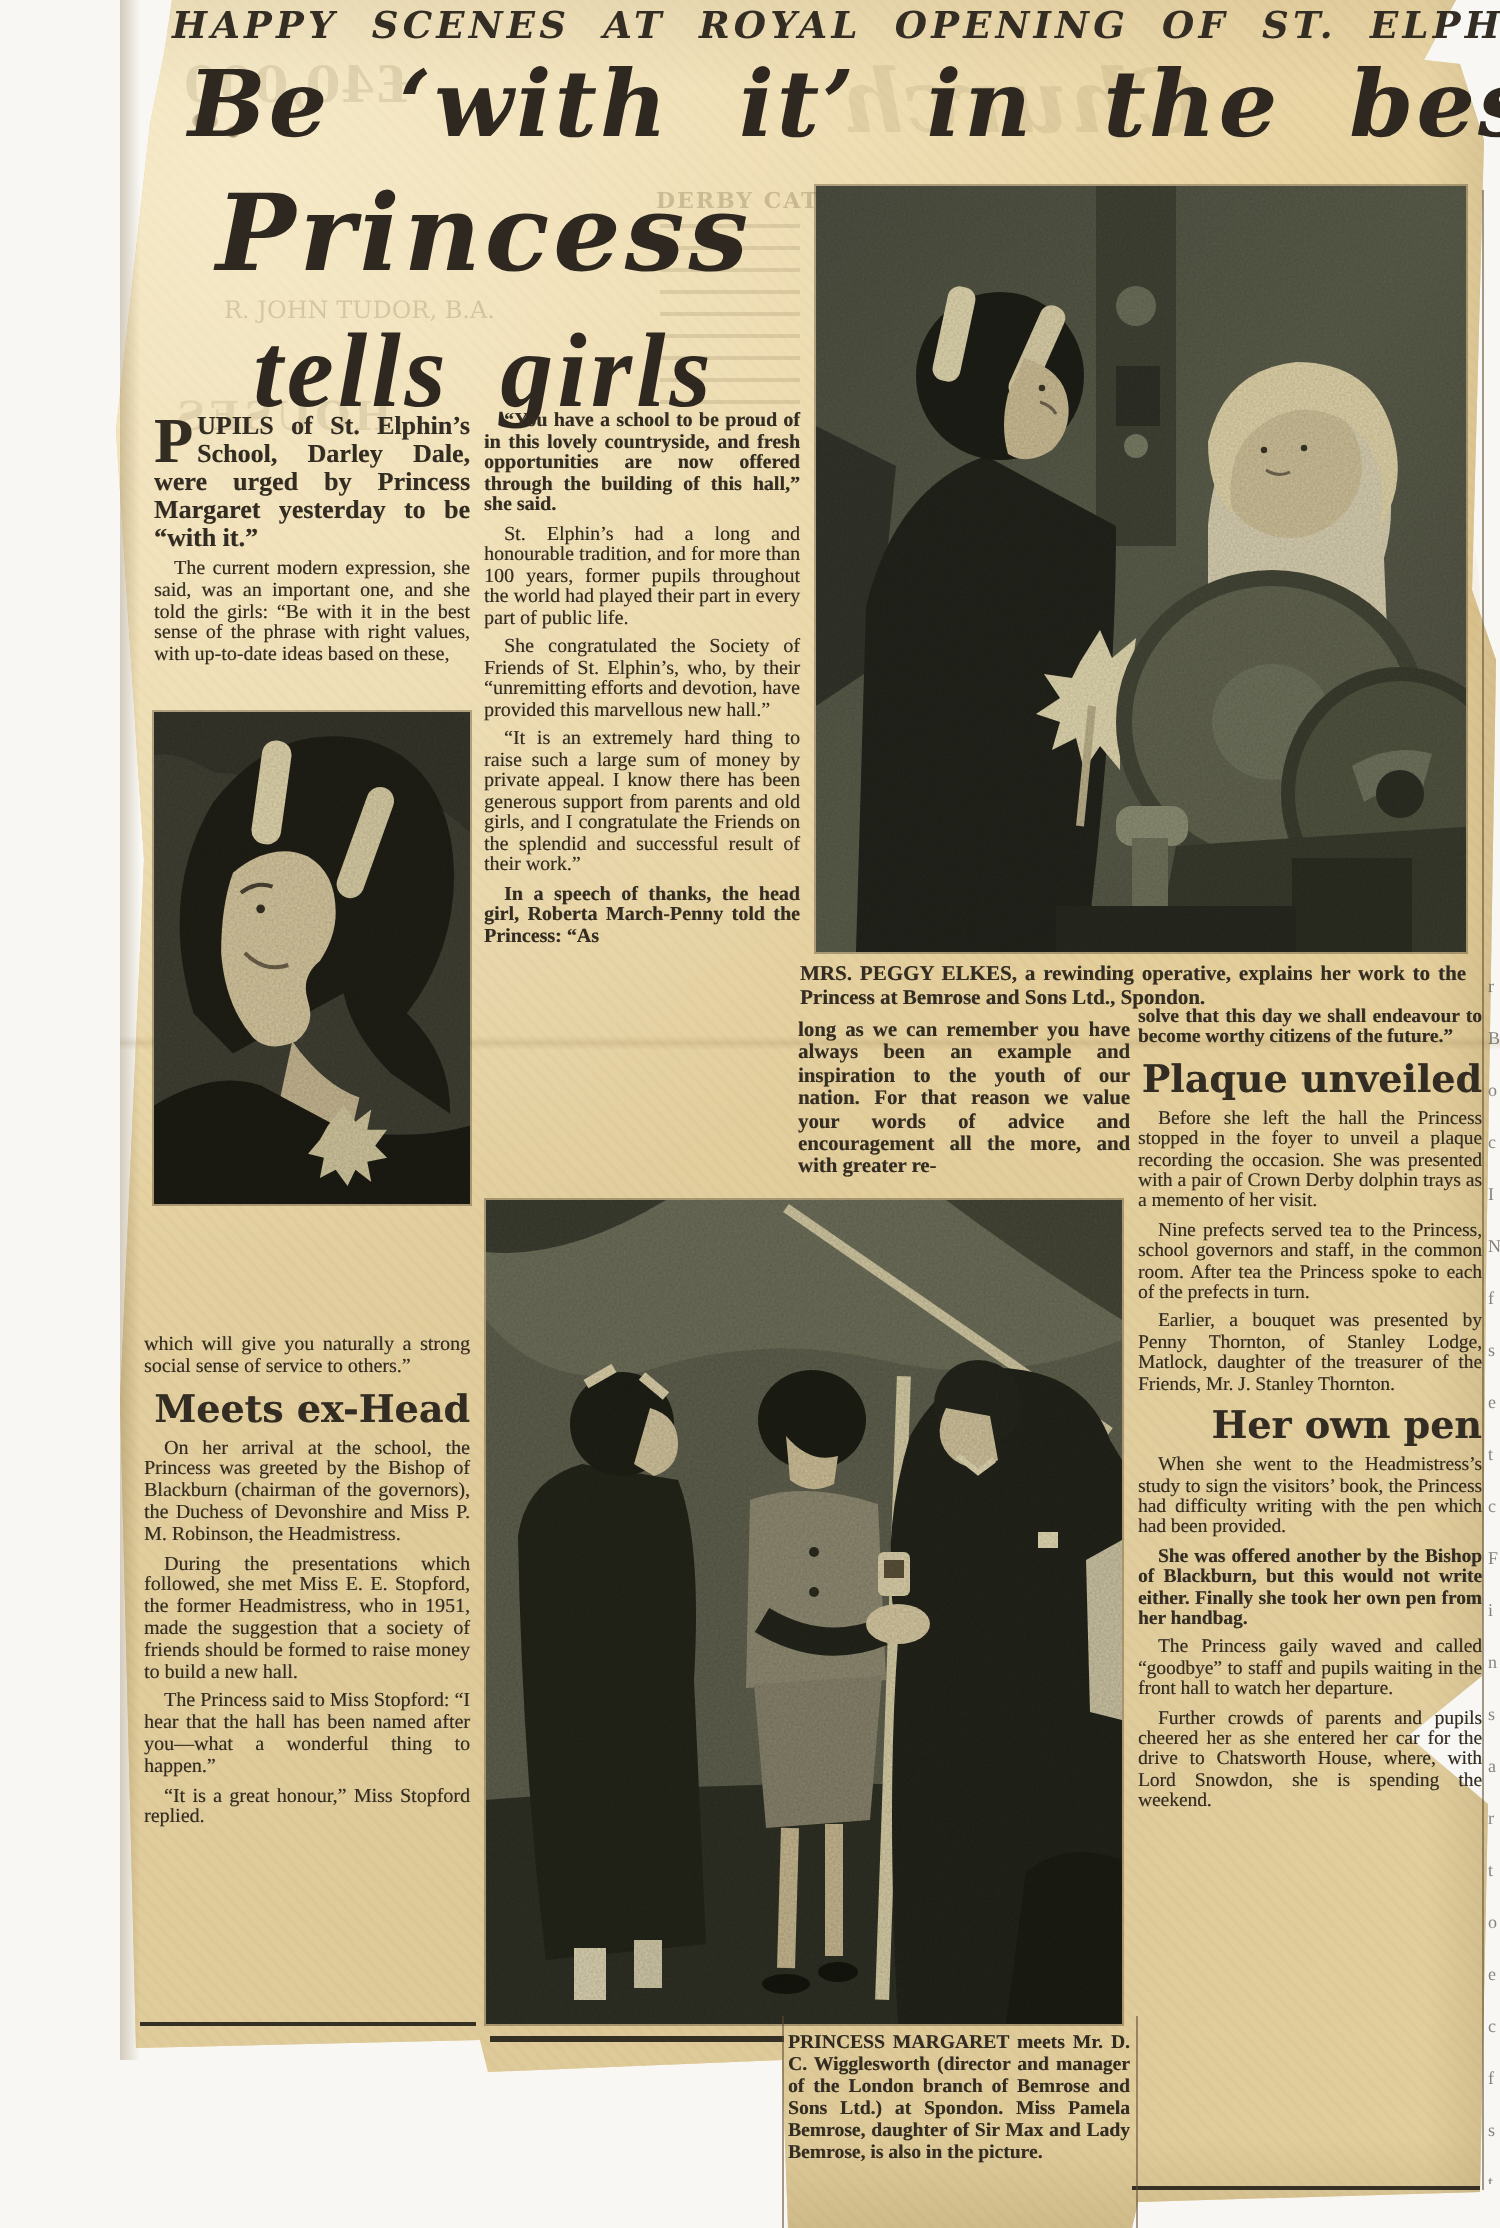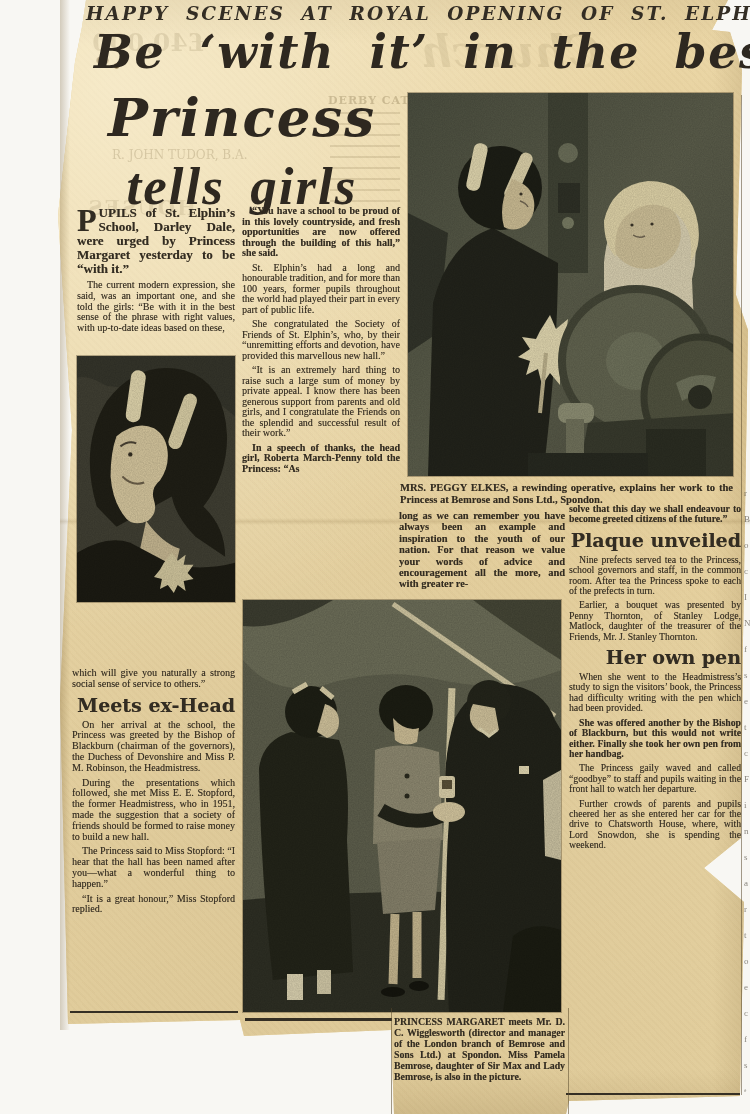--- a/index.html
+++ b/index.html
@@ -217,22 +217,23 @@
     </svg>
   </div>
 
   <div class="capt capt-machine">MRS. PEGGY ELKES, a rewinding operative, explains her work to the Princess at Bemrose and Sons Ltd., Spondon.</div>
 
   <div class="col c3">
     <p>long as we can remember you have always been an example and inspiration to the youth of our nation. For that reason we value your words of advice and encouragement all the more, and with greater re-</p>
   </div>
 
   <div class="col c4">
-    <p class="bold">solve that this day we shall endeavour to become greeted citizens of the future.”</p>
+    <p class="bold">solve that this day we shall endeavour to become worthy citizens of the future.”</p>
     <p class="subhead">Plaque unveiled</p>
+    <p class="ind">Before she left the hall the Princess stopped in the foyer to unveil a plaque recording the occasion.  She was presented with a pair of Crown Derby dolphin trays as a memento of her visit.</p>
     <p class="ind">Nine prefects served tea to the Princess, school governors and staff, in the common room. After tea the Princess spoke to each of the prefects in turn.</p>
     <p class="ind">Earlier, a bouquet was presented by Penny Thornton, of Stanley Lodge, Matlock, daughter of the treasurer of the Friends, Mr. J. Stanley Thornton.</p>
     <p class="subhead">Her own pen</p>
     <p class="ind">When she went to the Headmistress’s study to sign the visitors’ book, the Princess had difficulty writing with the pen which had been provided.</p>
     <p class="ind bold">She was offered another by the Bishop of Blackburn, but this would not write either. Finally she took her own pen from her handbag.</p>
     <p class="ind">The Princess gaily waved and called “goodbye” to staff and pupils waiting in the front hall to watch her departure.</p>
     <p class="ind">Further crowds of parents and pupils cheered her as she entered her car for the drive to Chatsworth House, where, with Lord Snowdon, she is spending the weekend.</p>
   </div>
 
   <div class="photo ph-group">

